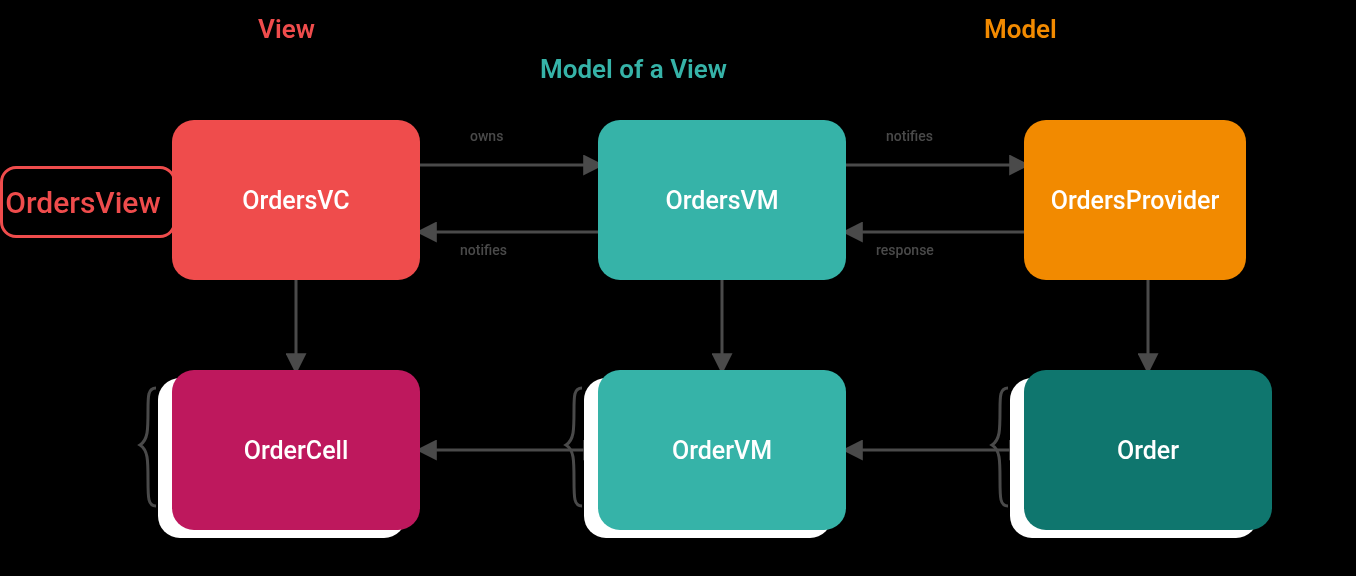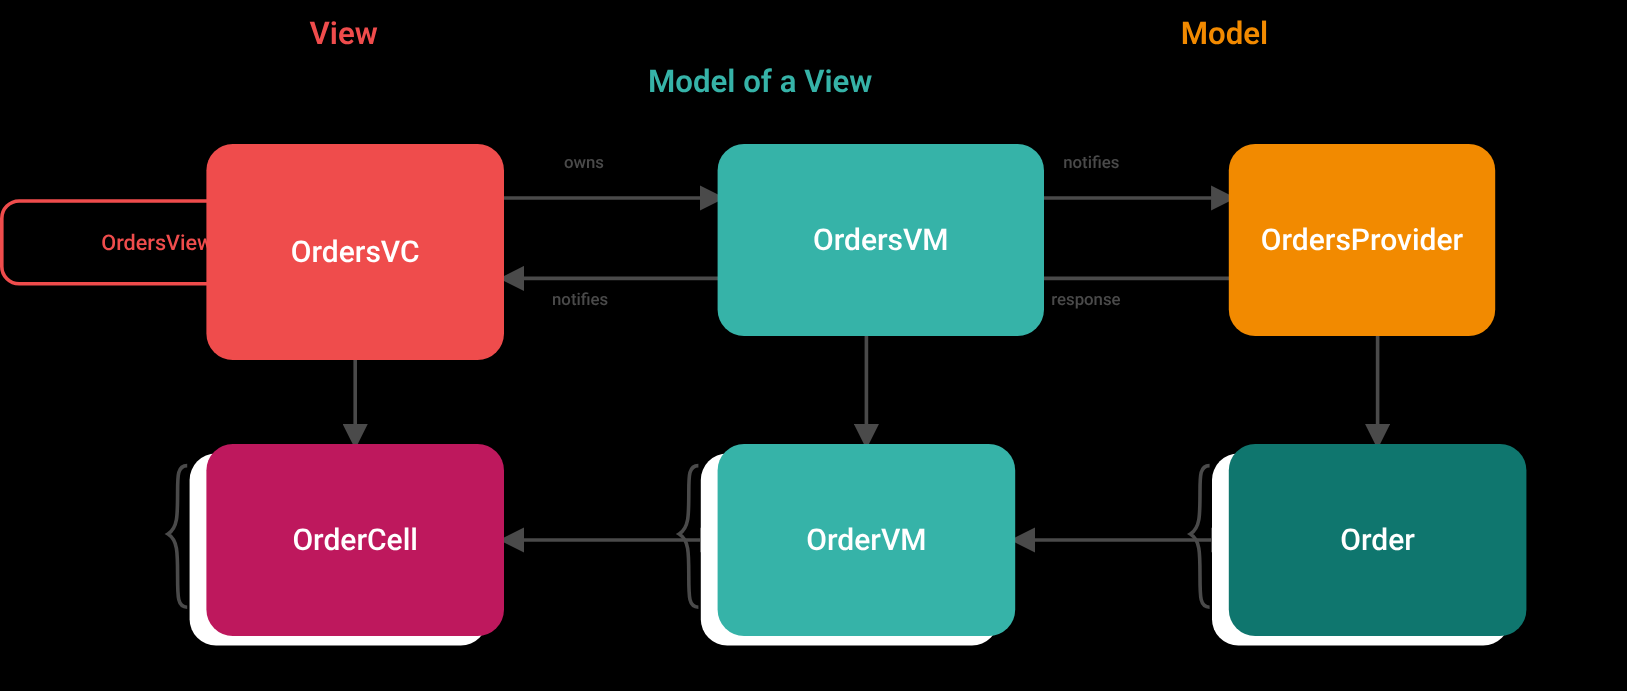--- a/index.html
+++ b/index.html
@@ -40,24 +40,23 @@
     position: absolute;
     border-radius: 22px;
   }
   .orders-view-tag {
     position: absolute;
     border: 3px solid;
     border-radius: 16px;
     display: flex;
     align-items: center;
     justify-content: center;
-    font-size: 18px;
+    font-size: 30px;
     font-weight: 500;
     padding-right: 10px; 
-    padding-left: 48px;
   }
 </style>
 </head>
 <body>
 
 <svg width="1356" height="576" style="position:absolute;left:0;top:0;" viewBox="0 0 1356 576">
   <defs>
     <marker id="arrow-dark" viewBox="0 0 10 10" refX="8" refY="5" markerWidth="7" markerHeight="7" orient="auto-start-reverse">
       <path d="M 0 0 L 10 5 L 0 10 z" fill="#4a4a4a"></path>
     </marker>
@@ -87,24 +86,24 @@
 </svg>
 
 <div class="heading" style="left:258px; color:#ef4c4c;">View</div>
 <div class="heading" style="left:540px; color:#36b3a8;margin-top:40px;">Model of a View</div>
 <div class="heading" style="left:984px; color:#f28a00;">Model</div>
 
 <div class="orders-view-tag" style="left:0; top:166px; width:160px; height:66px; border-color:#ef4c4c; color:#ef4c4c;">
   <span>OrdersView</span>
 </div>
 
-<div class="box" style="left:172px; top:120px; width:248px; height:180px; background:#ef4c4c;">
+<div class="box" style="left:172px; top:120px; width:248px; height:160px; background:#ef4c4c;">
   <span>OrdersVC</span>
 </div>
-<div class="box" style="left:598px; top:120px; width:272px; height:160px; background:#36b3a8;">
+<div class="box" style="left:598px; top:120px; width:248px; height:160px; background:#36b3a8;">
   <span>OrdersVM</span>
 </div>
 <div class="box" style="left:1024px; top:120px; width:222px; height:160px; background:#f28a00;">
   <span>OrdersProvider</span>
 </div>
 
 <div class="stack-back" style="left:158px; top:378px; width:248px; height:160px; background:#fff;"></div>
 <div class="box" style="left:172px; top:370px; width:248px; height:160px; background:#be185d;">
   <span>OrderCell</span>
 </div>

